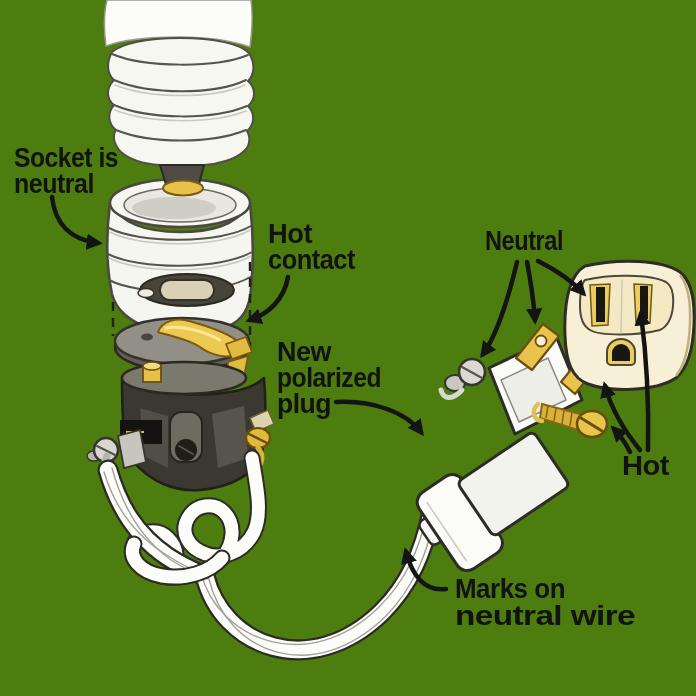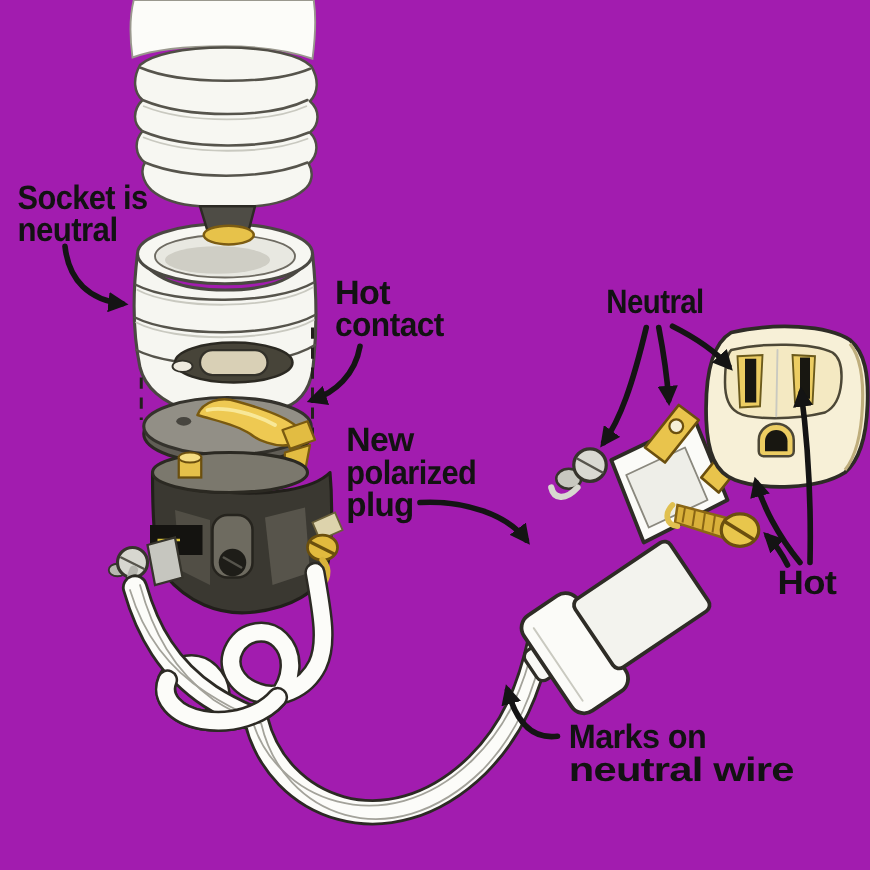--- a/index.html
+++ b/index.html
@@ -1,16 +1,16 @@
 <!DOCTYPE html>
 <html><head>
 <meta charset="utf-8">
 <style>
   html,body{margin:0;padding:0;background:#ffffff;}
-  .stage{position:relative;width:696px;height:696px;background:#a21caf;overflow:hidden;
+  .stage{position:relative;width:696px;height:696px;background:#4d7c0f;overflow:hidden;
          font-family:"Liberation Sans", sans-serif;}
   svg{display:block;}
   .lbl{font-family:"Liberation Sans", sans-serif;font-weight:bold;font-size:27px;
        fill:#121212;letter-spacing:-0.5px;}
   .arrow{fill:none;stroke:#141414;stroke-width:4.5;stroke-linecap:round;}
   .wo{fill:none;stroke:#2c2a24;stroke-linecap:round;}
   .wi{fill:none;stroke:#fcfcf9;stroke-linecap:round;}
   .ridge{fill:none;stroke:#a3a29a;stroke-width:1.4;stroke-linecap:round;}
   .dash{fill:none;stroke:#22201c;stroke-width:2.4;stroke-dasharray:9 7;}
   .thin{fill:none;stroke:#56544c;stroke-width:2;stroke-linecap:round;}

